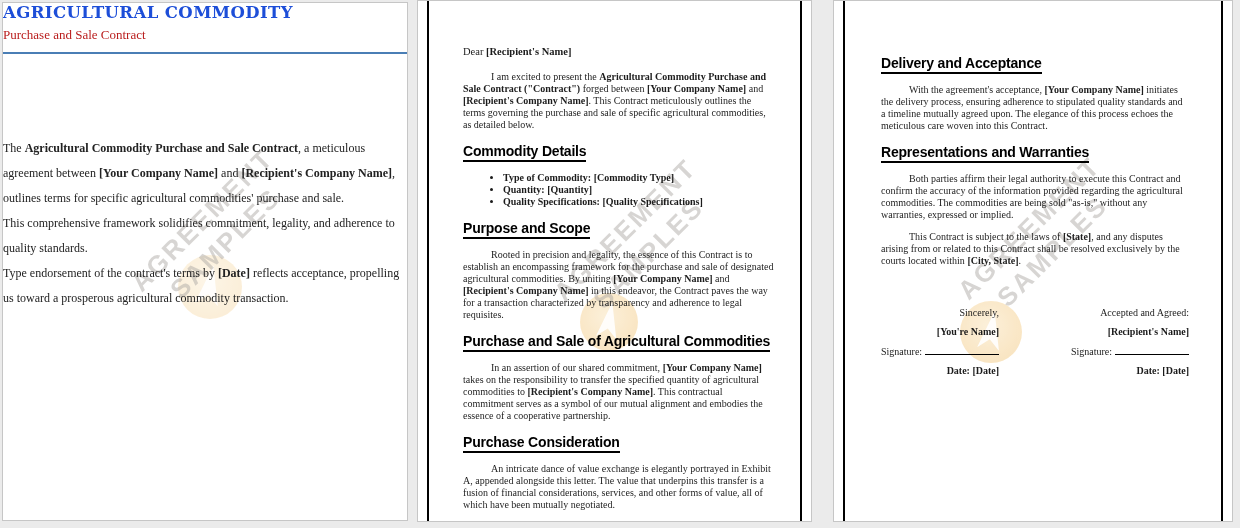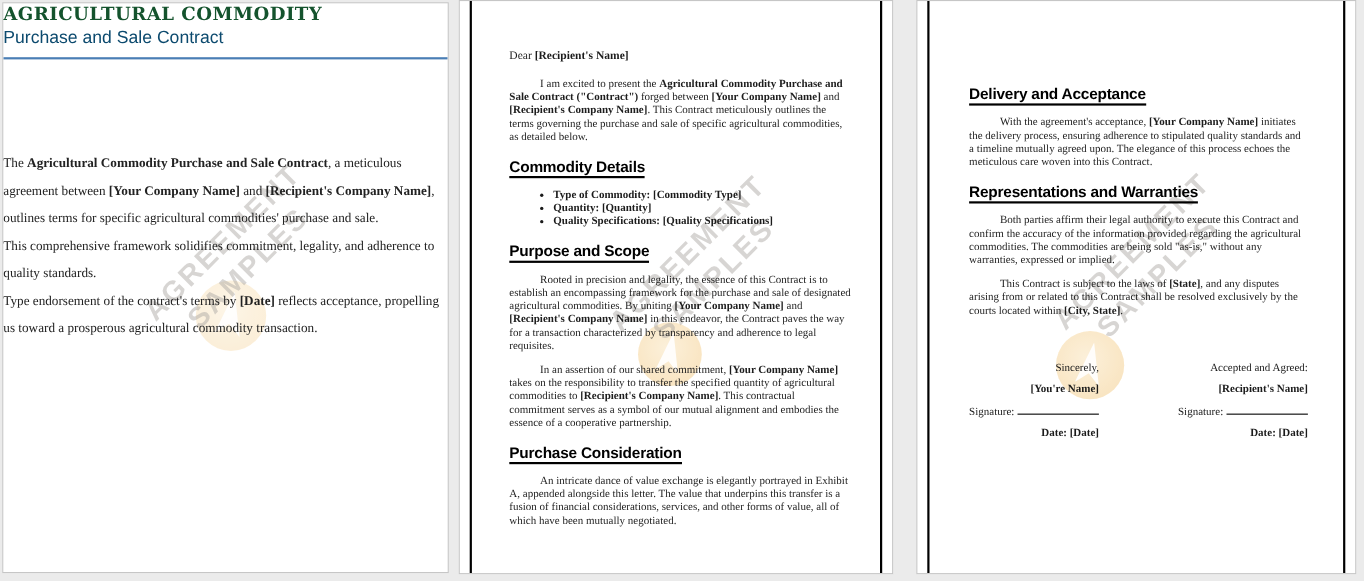--- a/index.html
+++ b/index.html
@@ -17,21 +17,21 @@
   }
   #page1{left:2px;top:2px;width:406px;height:519px;padding:44px 38px 0 45px;}
   #page2{left:417px;top:0;width:395px;height:522px;}
   #page3{left:833px;top:0;width:400px;height:522px;}
   .frame{
     position:absolute;left:9px;right:9px;top:-15px;bottom:-15px;
     border:2px solid #000;pointer-events:none;z-index:2;
   }
   .content{position:absolute;inset:0;z-index:1;}
   #page2 .content{padding:44px 36px 0 45px;}
-  #page3 .content{padding:64px 43px 0 47px;}
+  #page3 .content{padding:42px 43px 0 47px;}
 
   
   .wm{position:absolute;inset:0;z-index:0;}
   .wm-text{
     position:absolute;width:230px;
     transform:rotate(-45deg);
     font:700 26px/33px "Liberation Sans",sans-serif;
     letter-spacing:2.5px;color:rgba(172,168,162,.48);
     text-align:center;display:flex;flex-direction:column;
   }
@@ -49,25 +49,25 @@
   .wm-leaf{
     position:absolute;left:22%;top:16%;width:56%;height:62%;
     background:rgba(255,255,255,.9);
     clip-path:polygon(50% 0,82% 100%,50% 74%,18% 100%);
     transform:rotate(10deg);
   }
 
   
   .p1-title{
     font-family:"DejaVu Serif",serif;font-weight:700;
-    font-size:16.5px;line-height:20px;letter-spacing:.4px;color:#14532d;
+    font-size:16.5px;line-height:20px;letter-spacing:.4px;color:#1d4ed8;
   }
   .p1-subtitle{
-    font-family:Liberation Sans, sans-serif;
-    font-size:16px;line-height:18px;color:#0c4a6e;margin-top:3px;
+    font-family:Liberation Serif, serif;
+    font-size:13px;line-height:18px;color:#b91c1c;margin-top:3px;
   }
   .p1-rule{border:none;border-top:2px solid #4a7eb5;margin:8px 0 0 0;}
   .p1-body{margin-top:82px;}
   .p1-body p{
     font-size:12px;line-height:25px;margin:0;color:#222;
   }
   
   .bodytext{font-size:10px;line-height:12px;margin:0 0 10px 0;color:#1d1d1d;}
   .ind{text-indent:28px;}
   h2{
@@ -135,20 +135,21 @@
     <h2><span class="hu">Commodity Details</span></h2>
     <ul class="bullets">
       <li>Type of Commodity: [Commodity Type]</li>
       <li>Quantity: [Quantity]</li>
       <li>Quality Specifications: [Quality Specifications]</li>
     </ul>
 
     <h2><span class="hu">Purpose and Scope</span></h2>
     <p class="bodytext ind"><span>Rooted in precision and legality, the essence of this Contract is to establish an encompassing framework for the purchase and sale of designated agricultural commodities. By uniting </span><span class="b">[Your Company Name]</span><span> and </span><span class="b">[Recipient's Company Name]</span><span> in this endeavor, the Contract paves the way for a transaction characterized by transparency and adherence to legal requisites.</span></p>
 
+    <h2><span class="hu">Purchase and Sale of Agricultural Commodities</span></h2>
     <p class="bodytext ind"><span>In an assertion of our shared commitment, </span><span class="b">[Your Company Name]</span><span> takes on the responsibility to transfer the specified quantity of agricultural commodities to </span><span class="b">[Recipient's Company Name]</span><span>. This contractual commitment serves as a symbol of our mutual alignment and embodies the essence of a cooperative partnership.</span></p>
 
     <h2><span class="hu">Purchase Consideration</span></h2>
     <p class="bodytext ind"><span>An intricate dance of value exchange is elegantly portrayed in Exhibit A, appended alongside this letter. The value that underpins this transfer is a fusion of financial considerations, services, and other forms of value, all of which have been mutually negotiated.</span></p>
   </div>
 </div>
 
 <div class="page" id="page3">
   <div class="wm">
     <div class="wm-circle">

